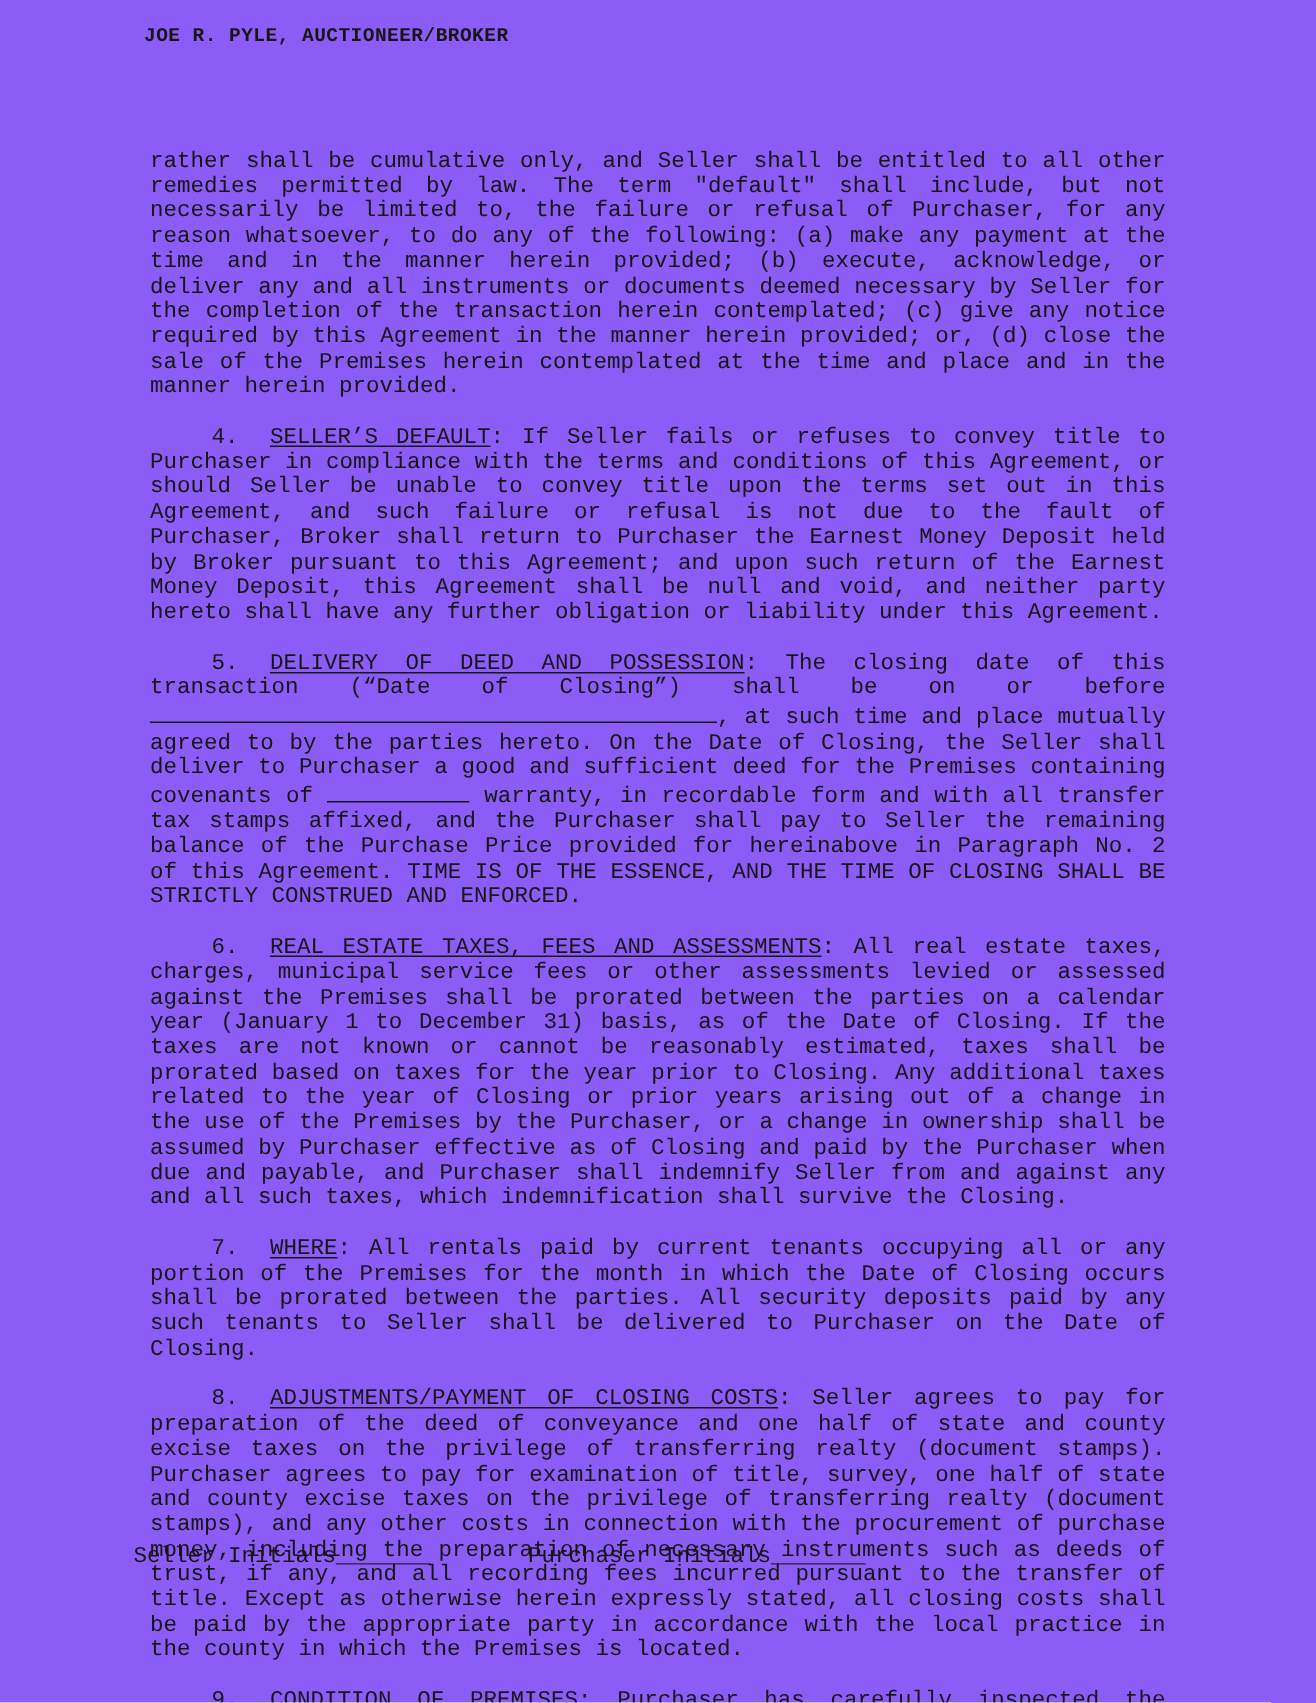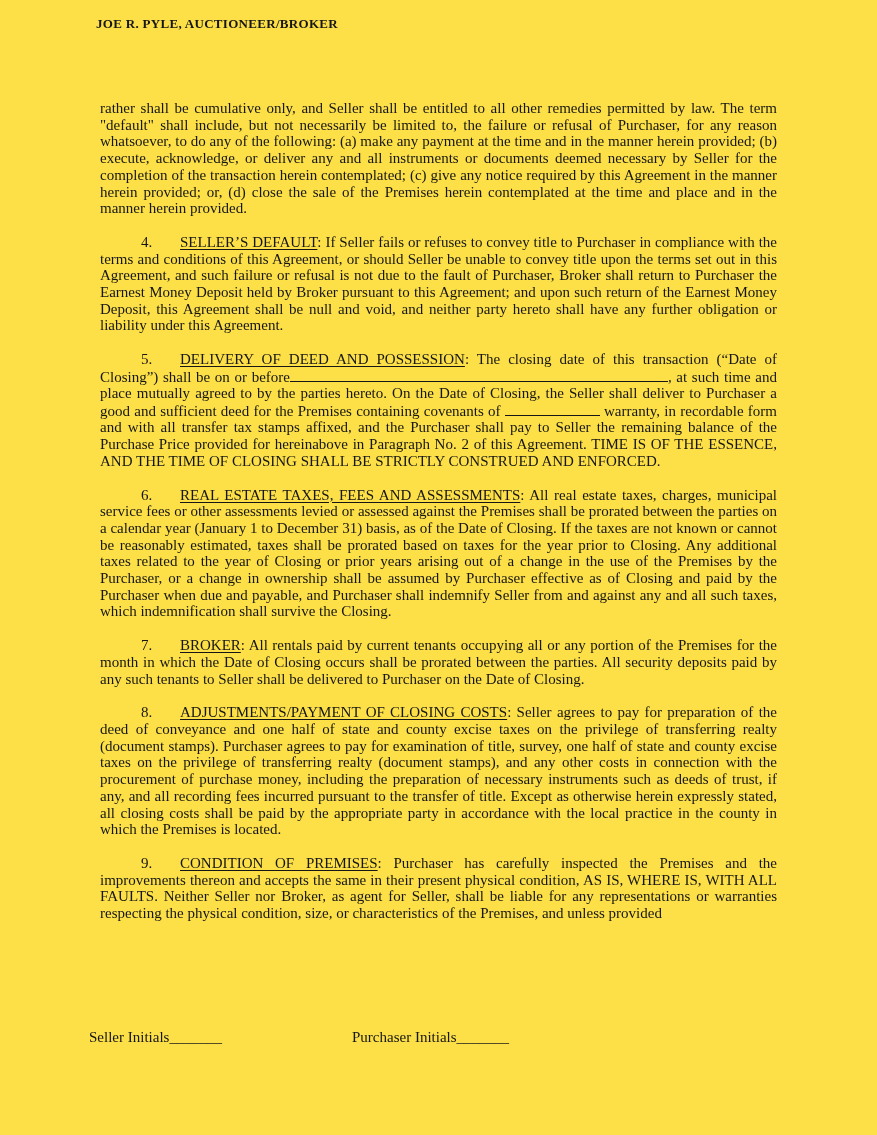--- a/index.html
+++ b/index.html
@@ -4,23 +4,23 @@
 <style>
   html, body {
     margin: 0;
     padding: 0;
     background: #ffffff;
   }
   .page {
     position: relative;
     width: 877px;
     height: 1135px;
-    background: #fde047;
+    background: #8b5cf6;
     color: #161616;
-    font-family: Liberation Serif, serif;
+    font-family: Liberation Mono, monospace;
     overflow: hidden;
   }
   .header {
     position: absolute;
     left: 96px;
     top: 16px;
     font-size: 13px;
     font-weight: bold;
     letter-spacing: 0.3px;
     white-space: nowrap;
@@ -73,21 +73,21 @@
 <body>
 
 <div class="page">
   <div class="header">JOE R. PYLE, AUCTIONEER/BROKER</div>
 
   <div class="content">
       <p class="para plain"><span>rather shall be cumulative only, and Seller shall be entitled to all other remedies permitted by law. The term "default" shall include, but not necessarily be limited to, the failure or refusal of Purchaser, for any reason whatsoever, to do any of the following: (a) make any payment at the time and in the manner herein provided; (b) execute, acknowledge, or deliver any and all instruments or documents deemed necessary by Seller for the completion of the transaction herein contemplated; (c) give any notice required by this Agreement in the manner herein provided; or, (d) close the sale of the Premises herein contemplated at the time and place and in the manner herein provided.</span></p>
       <p class="para numbered"><span class="pnum">4.</span><span class="heading">SELLER’S DEFAULT</span><span>:  If Seller fails or refuses to convey title to Purchaser in compliance with the terms and conditions of this Agreement, or should Seller be unable to convey title upon the terms set out in this Agreement, and such failure or refusal is not due to the fault of Purchaser, Broker shall return to Purchaser the Earnest Money Deposit held by Broker pursuant to this Agreement; and upon such return of the Earnest Money Deposit, this Agreement shall be null and void, and neither party hereto shall have any further obligation or liability under this Agreement.</span></p>
       <p class="para numbered"><span class="pnum">5.</span><span class="heading">DELIVERY OF DEED AND POSSESSION</span><span>: The closing date of this transaction (“Date of Closing”) shall be on or before</span><span class="blank" style="width: 378px;"></span><span>, at such time and place mutually agreed to by the parties hereto. On the Date of Closing, the Seller shall deliver to Purchaser a good and sufficient deed for the Premises containing covenants of </span><span class="blank" style="width: 95px;"></span><span> warranty, in recordable form and with all transfer tax stamps affixed, and the Purchaser shall pay to Seller the remaining balance of the Purchase Price provided for hereinabove in Paragraph No. 2 of this Agreement. TIME IS OF THE ESSENCE, AND THE TIME OF CLOSING SHALL BE STRICTLY CONSTRUED AND ENFORCED.</span></p>
       <p class="para numbered"><span class="pnum">6.</span><span class="heading">REAL ESTATE TAXES, FEES AND ASSESSMENTS</span><span>: All real estate taxes, charges, municipal service fees or other assessments levied or assessed against the Premises shall be prorated between the parties on a calendar year (January 1 to December 31) basis, as of the Date of Closing. If the taxes are not known or cannot be reasonably estimated, taxes shall be prorated based on taxes for the year prior to Closing. Any additional taxes related to the year of Closing or prior years arising out of a change in the use of the Premises by the Purchaser, or a change in ownership shall be assumed by Purchaser effective as of Closing and paid by the Purchaser when due and payable, and Purchaser shall indemnify Seller from and against any and all such taxes, which indemnification shall survive the Closing.</span></p>
-      <p class="para numbered"><span class="pnum">7.</span><span class="heading">BROKER</span><span>: All rentals paid by current tenants occupying all or any portion of the Premises for the month in which the Date of Closing occurs shall be prorated between the parties. All security deposits paid by any such tenants to Seller shall be delivered to Purchaser on the Date of Closing.</span></p>
+      <p class="para numbered"><span class="pnum">7.</span><span class="heading">WHERE</span><span>: All rentals paid by current tenants occupying all or any portion of the Premises for the month in which the Date of Closing occurs shall be prorated between the parties. All security deposits paid by any such tenants to Seller shall be delivered to Purchaser on the Date of Closing.</span></p>
       <p class="para numbered"><span class="pnum">8.</span><span class="heading">ADJUSTMENTS/PAYMENT OF CLOSING COSTS</span><span>:  Seller agrees to pay for preparation of the deed of conveyance and one half of state and county excise taxes on the privilege of transferring realty (document stamps). Purchaser agrees to pay for examination of title, survey, one half of state and county excise taxes on the privilege of transferring realty (document stamps), and any other costs in connection with the procurement of purchase money, including the preparation of necessary instruments such as deeds of trust, if any, and all recording fees incurred pursuant to the transfer of title. Except as otherwise herein expressly stated, all closing costs shall be paid by the appropriate party in accordance with the local practice in the county in which the Premises is located.</span></p>
       <p class="para numbered"><span class="pnum">9.</span><span class="heading">CONDITION OF PREMISES</span><span>: Purchaser has carefully inspected the Premises and the improvements thereon and accepts the same in their present physical condition, AS IS, WHERE IS, WITH ALL FAULTS. Neither Seller nor Broker, as agent for Seller, shall be liable for any representations or warranties respecting the physical condition, size, or characteristics of the Premises, and unless provided</span></p>
     </div>
 
   <div class="footer">
     <div class="sig seller">
       <span>Seller Initials</span><span>_______</span>
     </div>
     <div class="sig purchaser">
       <span>Purchaser Initials</span><span>_______</span>

